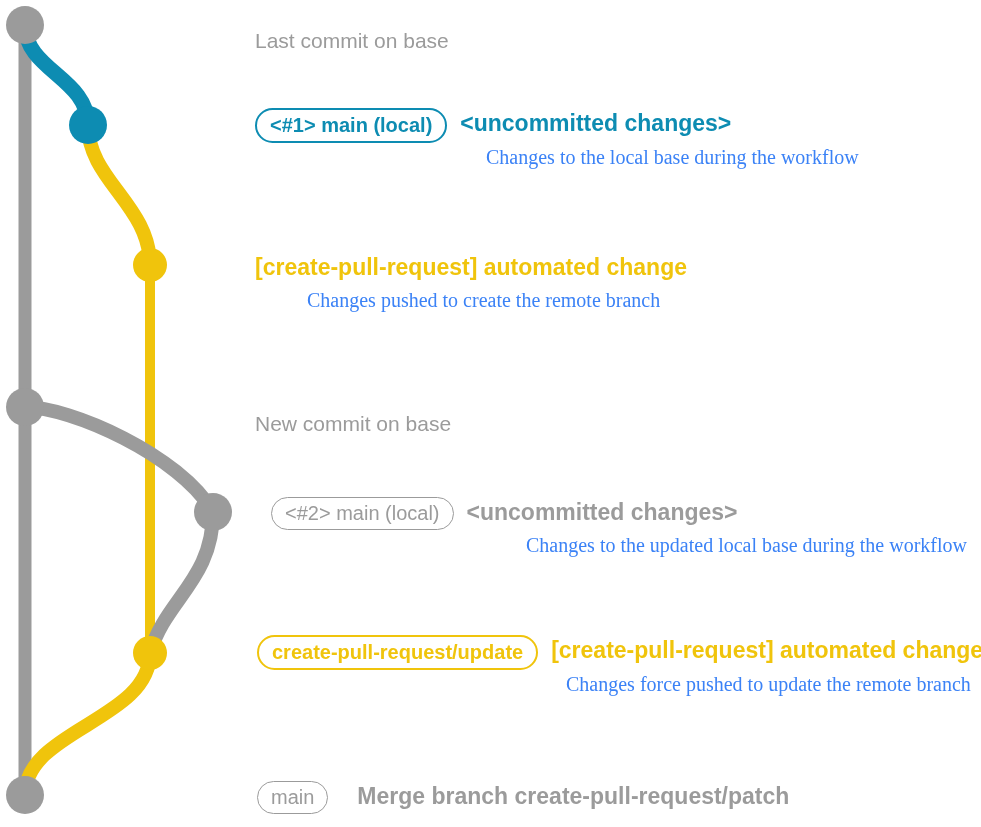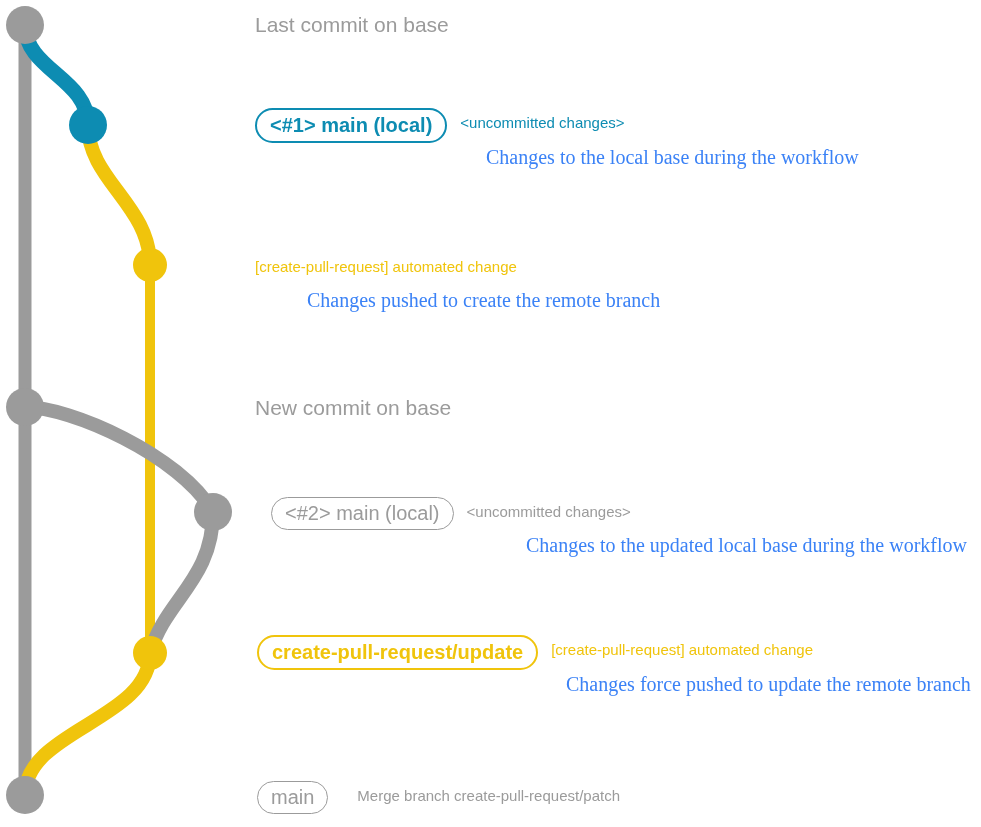--- a/index.html
+++ b/index.html
@@ -30,20 +30,21 @@
     display: flex;
     align-items: flex-start;
   }
 
   .headline {
     font-family: "Liberation Sans", sans-serif;
     font-size: 21px;
     font-weight: 400;
     line-height: 26px;
     white-space: nowrap;
+    margin-top: 16px;
   }
 
   .badge {
     display: inline-block;
     border: 2px solid currentColor;
     border-radius: 20px;
     padding: 4px 13px 5px 13px;
     font-family: "Liberation Sans", sans-serif;
     font-size: 20px;
     font-weight: 700;
@@ -51,22 +52,22 @@
     white-space: nowrap;
     box-sizing: border-box;
   }
   .badge.thin {
     border-width: 1.5px;
     font-weight: 400;
   }
 
   .subject {
     font-family: "Liberation Sans", sans-serif;
-    font-size: 15px;
-    font-weight: 400;
+    font-size: 23px;
+    font-weight: 700;
     line-height: 30px;
     white-space: nowrap;
   }
 
   .desc {
     position: absolute;
     font-family: "Liberation Serif", serif;
     font-size: 20px;
     font-weight: 400;
     color: #3b82f6;

